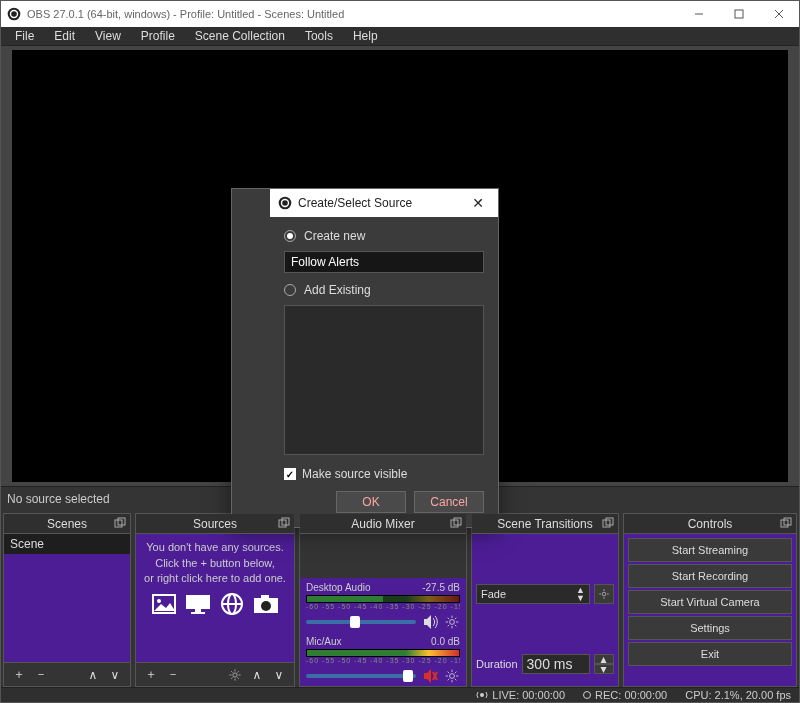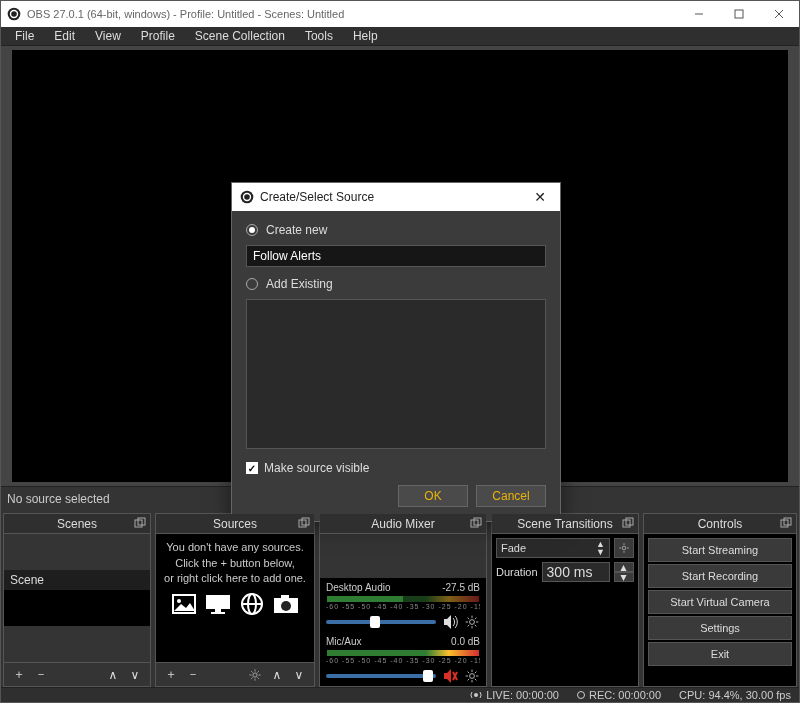--- a/index.html
+++ b/index.html
@@ -25,23 +25,23 @@
 
 .source-row { height: 28px; background: #343434; display: flex; align-items: center; color: #ccc; font-size: 12px; border-top: 1px solid #222; }
 .source-row .no-source { padding-left: 6px; flex: 0 0 270px; }
 .source-row .tool-btn { height: 24px; padding: 0 10px; margin-right: 4px; background: #3a3a3a; border: 1px solid #555; display: flex; align-items: center; gap: 4px; cursor: default; }
 
 
 .docks { flex: 1; display: flex; gap: 4px; padding: 2px 2px 0 2px; background: #343434; }
 .dock { background: #343434; border: 1px solid #555; display: flex; flex-direction: column; }
 .dock-header { height: 20px; background: #2f2f2f; color: #ddd; font-size: 12px; text-align: center; line-height: 20px; position: relative; border-bottom: 1px solid #555; }
 .pop-icon { position: absolute; right: 4px; top: 3px; width: 12px; height: 12px; }
-.dock-body { flex: 1; background: #000000; display: flex; flex-direction: column; color: #ddd; font-size: 12px; }
-
-.scenes { width: 148px; gap: 36px; }
+.dock-body { flex: 1; background: #4c1d95; display: flex; flex-direction: column; color: #ddd; font-size: 12px; }
+
+.scenes { width: 128px; }
 .sources { width: 160px; }
 .mixer { width: 168px; gap: 44px; }
 .transitions { width: 148px; }
 .controls { flex: 1; }
 
 .scene-item { padding: 3px 6px; background: #1e1e1e; }
 
 .sources .empty-msg { flex: 1; padding: 6px; text-align: center; font-size: 11px; color: #ccc; line-height: 1.4; }
 .sources .icon-row { display: flex; justify-content: center; gap: 6px; margin-top: 6px; }
 .sources .icon-row .src-icon { width: 28px; height: 24px; display:flex; align-items:center; justify-content:center;}
@@ -56,50 +56,50 @@
 .meter.dim::after { content:''; position:absolute; left:50%; right:0; top:0; bottom:0; background: rgba(0,0,0,0.5); }
 .meter-ticks { font-size: 7px; color: #888; letter-spacing: 1px; white-space: nowrap; overflow:hidden; }
 .slider-row { display: flex; align-items: center; gap: 6px; margin-top: 4px; }
 .slider-track { flex: 1; height: 4px; background: #3a6ea5; position: relative; border-radius: 2px; }
 .slider-knob { position: absolute; top: -4px; width: 10px; height: 12px; background: #fff; border-radius: 2px; }
 .spk-icon, .gear-icon { width: 16px; height: 16px; color: #ddd; }
 .muted { color: #d93025; }
 
 
 .trans-body { padding: 4px; }
-.trans-row { display: flex; align-items: center; gap: 4px; margin-bottom: 4px; }
+.trans-row { display: flex; align-items: center; gap: 4px; margin-bottom: 4px; margin-top: 46px; }
 .trans-select { flex: 1; height: 20px; background: #2a2a2a; border: 1px solid #555; color: #ddd; font-size: 11px; padding: 0 4px; display:flex; align-items:center; justify-content:space-between;}
 .trans-input { width: 68px; height: 20px; background: #2a2a2a; border: 1px solid #555; color: #ddd; font-size: 14px; padding: 0 4px; }
 .sq-btn { width: 20px; height: 20px; background: #3a3a3a; border: 1px solid #555; display: flex; align-items: center; justify-content: center; }
 
 
 .controls .dock-body { padding: 4px; gap: 2px; }
 .ctrl-btn { height: 24px; background: #3a3a3a; border: 1px solid #555; color: #ddd; font-size: 11px; display: flex; align-items: center; justify-content: center; }
 
 
 .statusbar { height: 22px; background: #2f2f2f; color: #ccc; font-size: 11px; display: flex; align-items: center; justify-content: flex-end; padding: 0 8px; gap: 18px; border-top: 1px solid #222;}
 .status-item { display: flex; align-items: center; gap: 4px; }
 .dot { width: 8px; height: 8px; border: 1px solid #ccc; border-radius: 50%; }
 
 
-.modal { position: absolute; left: 230px; top: 136px; width: 330px; background: #3b3b3b; border: 1px solid #666; box-shadow: 0 4px 20px rgba(0,0,0,0.5); }
+.modal { position: absolute; left: 230px; top: 142px; width: 268px; background: #3b3b3b; border: 1px solid #666; box-shadow: 0 4px 20px rgba(0,0,0,0.5); padding-left: 38px; }
 .modal-title { height: 28px; background: #fff; display: flex; align-items: center; padding: 0 8px; color: #222; font-size: 12px; }
 .modal-title .obs-logo { width: 14px; height: 14px; margin-right: 6px; }
 .modal-title .spacer { flex: 1; }
 .modal-title .close { width: 24px; text-align: center; font-size: 14px; }
 .modal-body { padding: 12px 14px 10px 14px; color: #ddd; font-size: 12px; }
 .radio-row { display: flex; align-items: center; gap: 8px; margin-bottom: 8px; }
 .radio { width: 12px; height: 12px; border-radius: 50%; border: 1px solid #aaa; display: inline-flex; align-items: center; justify-content: center; }
 .radio.sel::after { content: ''; width: 6px; height: 6px; background: #fff; border-radius: 50%; }
 .name-input { width: 100%; height: 22px; background: #161616; border: 1px solid #555; color: #fff; font-size: 12px; padding: 0 6px; margin-bottom: 10px; }
 .existing-list { width: 100%; height: 150px; background: #2a2a2a; border: 1px solid #555; margin-top: 6px; margin-bottom: 12px; }
 .check-row { display: flex; align-items: center; gap: 6px; }
 .checkbox { width: 12px; height: 12px; background: #fff; display: inline-flex; align-items: center; justify-content: center; color: #000; font-size: 10px; font-weight: bold;}
 .modal-footer { display: flex; justify-content: flex-end; gap: 8px; padding: 0 14px 14px 14px; }
-.modal-btn { width: 70px; height: 22px; background: #4a4a4a; border: 1px solid #666; color: #eab308; font-size: 12px; display:flex; align-items:center; justify-content:center;}
+.modal-btn { width: 70px; height: 22px; background: #4a4a4a; border: 1px solid #666; color: #fca5a5; font-size: 12px; display:flex; align-items:center; justify-content:center;}
 
 svg { display: block; }
 </style>
 </head>
 <body>
 
 <div class="window">
 
   <div class="titlebar">
     <svg class="obs-logo" viewBox="0 0 20 20">
@@ -386,17 +386,17 @@
           <circle cx="6" cy="6" r="2" fill="#ccc"></circle>
           <path d="M2 3 A5 5 0 0 0 2 9 M10 3 A5 5 0 0 1 10 9" fill="none" stroke="#ccc"></path>
         </svg>
       <span>LIVE: 00:00:00</span>
     </div>
     <div class="status-item">
       <span class="dot"></span>
       <span>REC: 00:00:00</span>
     </div>
     <div class="status-item">
-      <span>CPU: 94.4%, 30.00 fps</span>
+      <span>CPU: 2.1%, 20.00 fps</span>
     </div>
   </div>
 
 </div>
 
 </body></html>

